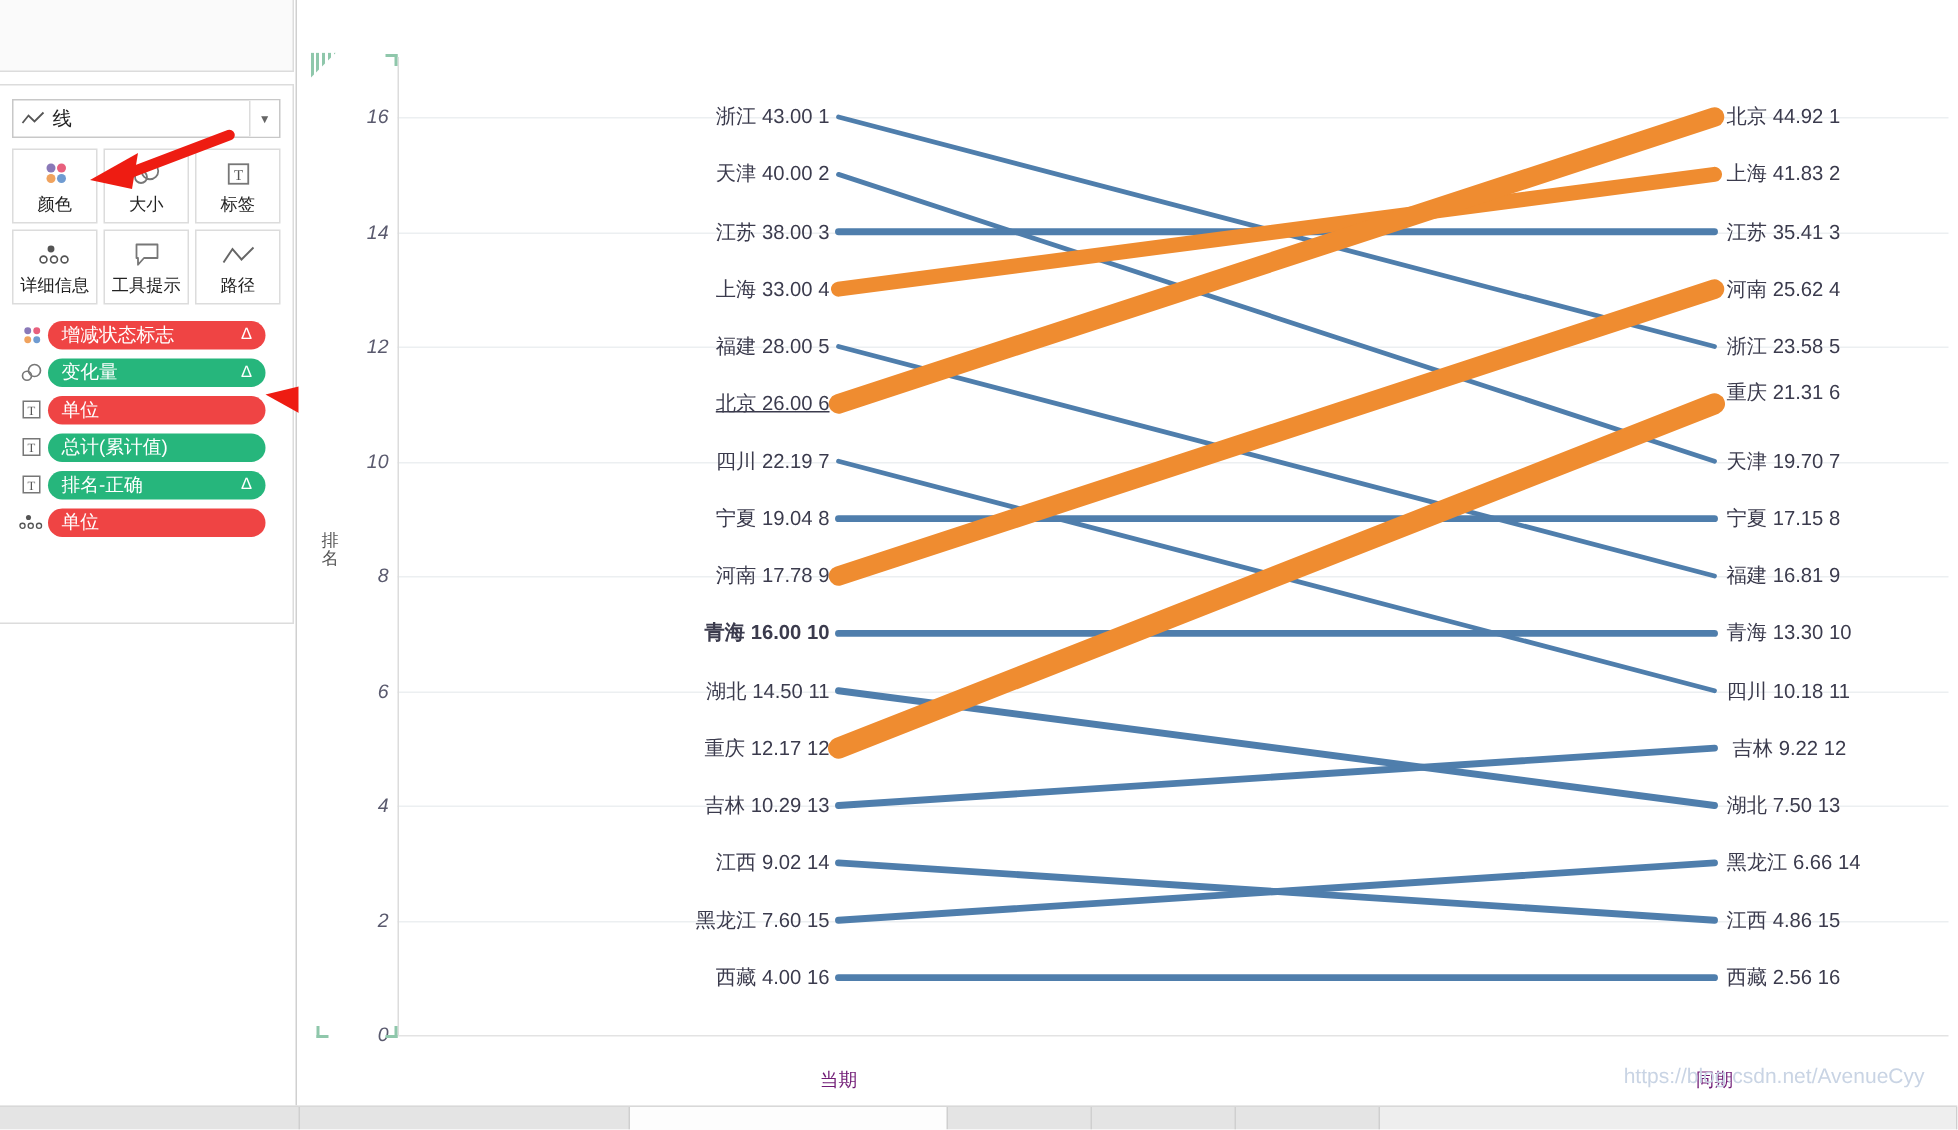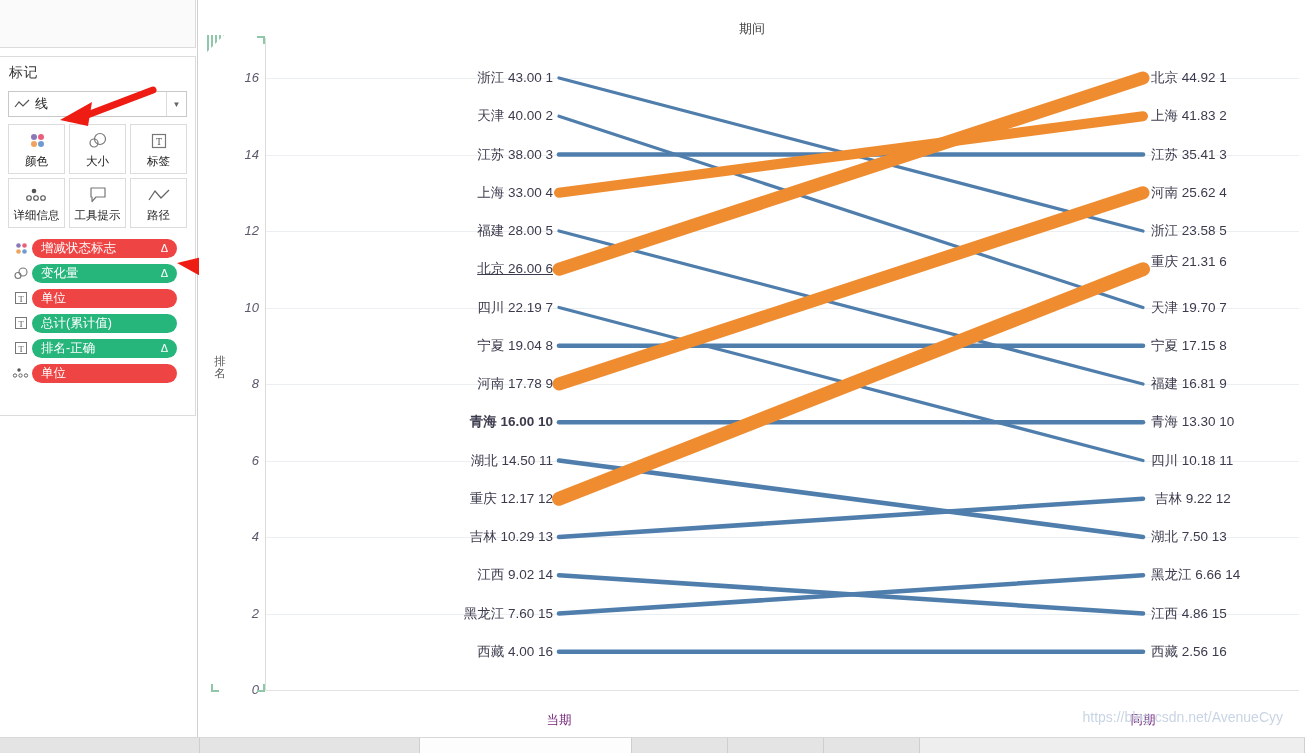--- a/index.html
+++ b/index.html
@@ -120,21 +120,20 @@
   .bfill { flex:1; background:#eeeeee; border-right:1px solid #cfcfcf; }
 </style>
 </head>
 <body>
 
 <div id="sidebar">
 
   <div class="panel-blank"></div>
 
   <div class="marks-card">
-    <div class="marks-title">标记</div>
 
     <div class="marks-type">
       <span class="mt-icon">
         <svg width="16" height="10" viewBox="0 0 16 10">
             <polyline points="1,8 5,3 9,7 15,1" fill="none" stroke="#555" stroke-width="1.2"></polyline>
           </svg>
       </span>
       <span class="mt-label">线</span>
       <span class="mt-caret">▼</span>
     </div>
@@ -296,21 +295,20 @@
 <svg class="arrow" style="left:48px; top:86px;" width="110" height="42" viewBox="0 0 110 42">
   <path d="M105,4 L34,31" stroke="#ee1c12" stroke-width="7" stroke-linecap="round"></path>
   <path d="M12,34 L44,16 L40,40 Z" fill="#ee1c12"></path>
 </svg>
 <svg class="arrow" style="left:172px; top:248px;" width="96" height="38" viewBox="0 0 96 38">
   <path d="M92,28 L28,18" stroke="#ee1c12" stroke-width="7" stroke-linecap="round"></path>
   <path d="M5,15 L34,8 L32,30 Z" fill="#ee1c12"></path>
 </svg>
 
 <div id="chart">
-  <div class="chart-title">期间</div>
   <div class="corner" style="left:8px; top:35px;"></div>
   <div class="yaxis-title">排名</div>
 
   <div id="plot" style="position:absolute; left:0; top:0; right:0; bottom:0;">
       <div class="tick" style="left: 14px; top: 690px;">0</div>
       <div class="gridline" style="left: 66px; top: 613.5px; width: 1034px;"></div>
       <div class="tick" style="left: 14px; top: 613.5px;">2</div>
       <div class="gridline" style="left: 66px; top: 537px; width: 1034px;"></div>
       <div class="tick" style="left: 14px; top: 537px;">4</div>
       <div class="gridline" style="left: 66px; top: 460.5px; width: 1034px;"></div>

